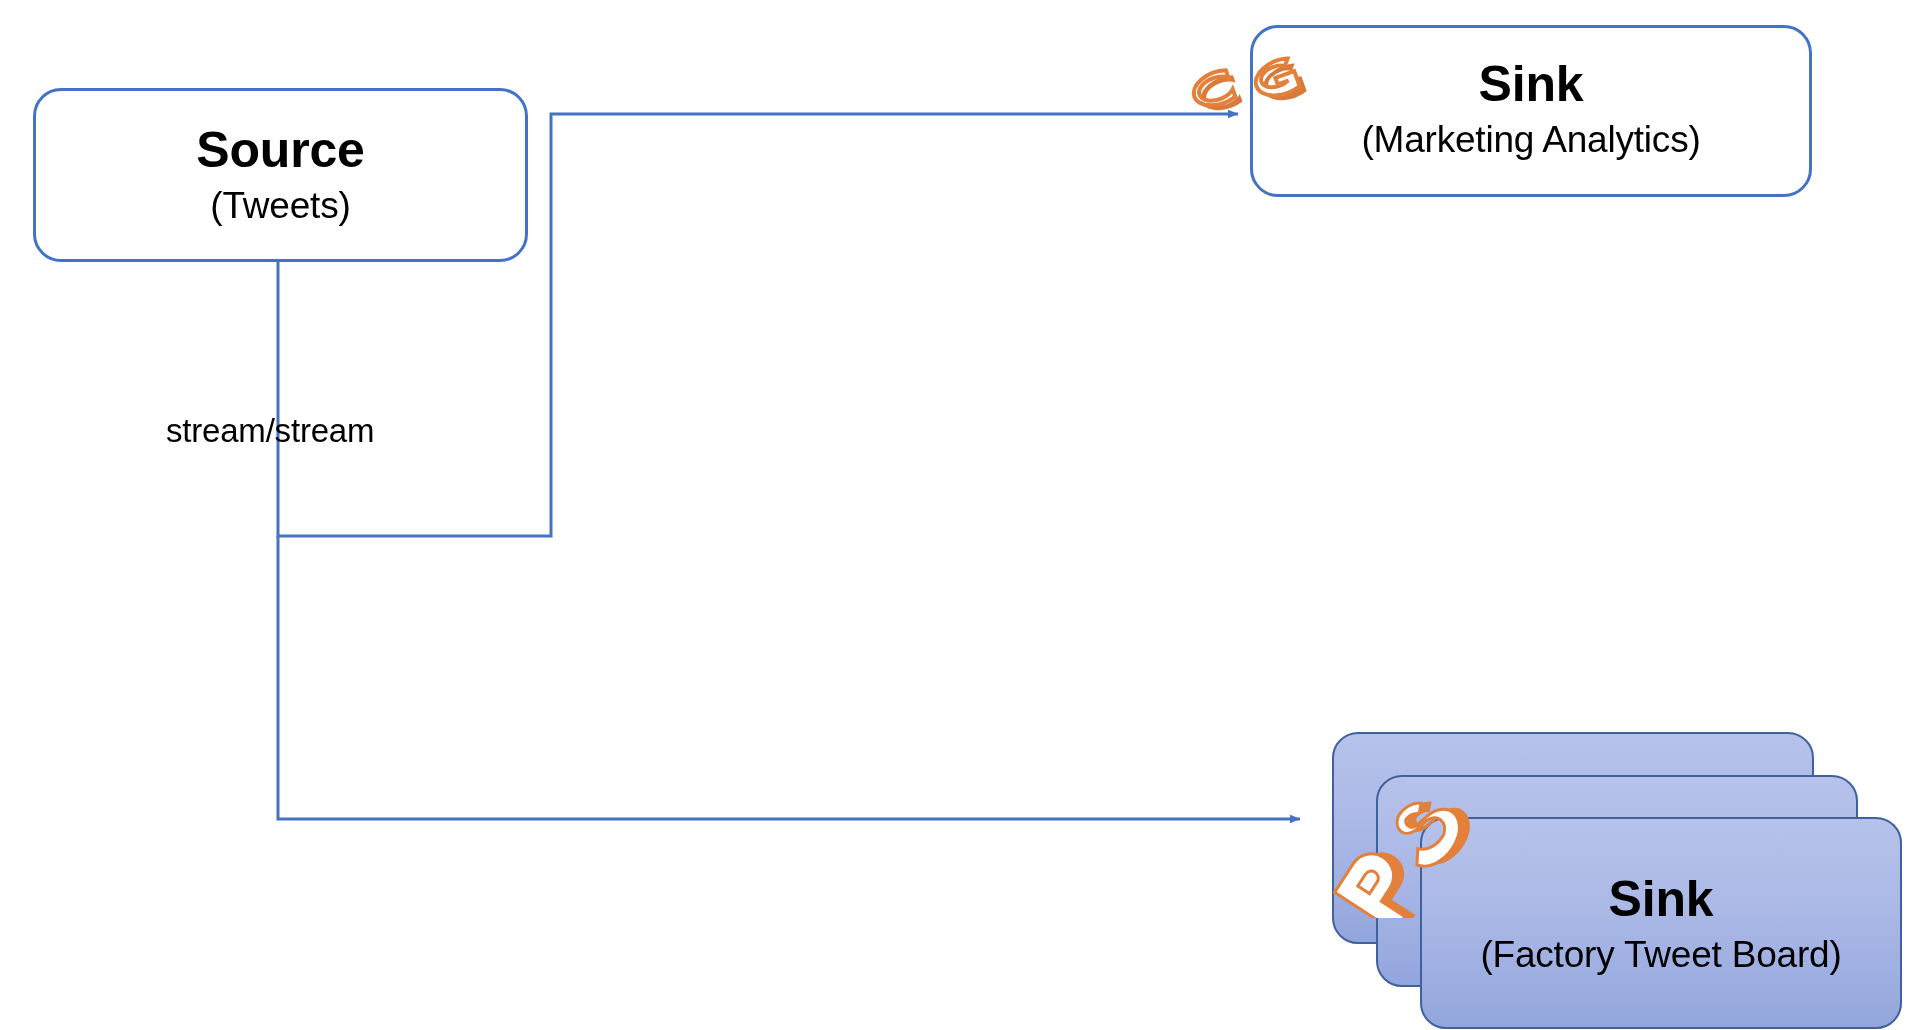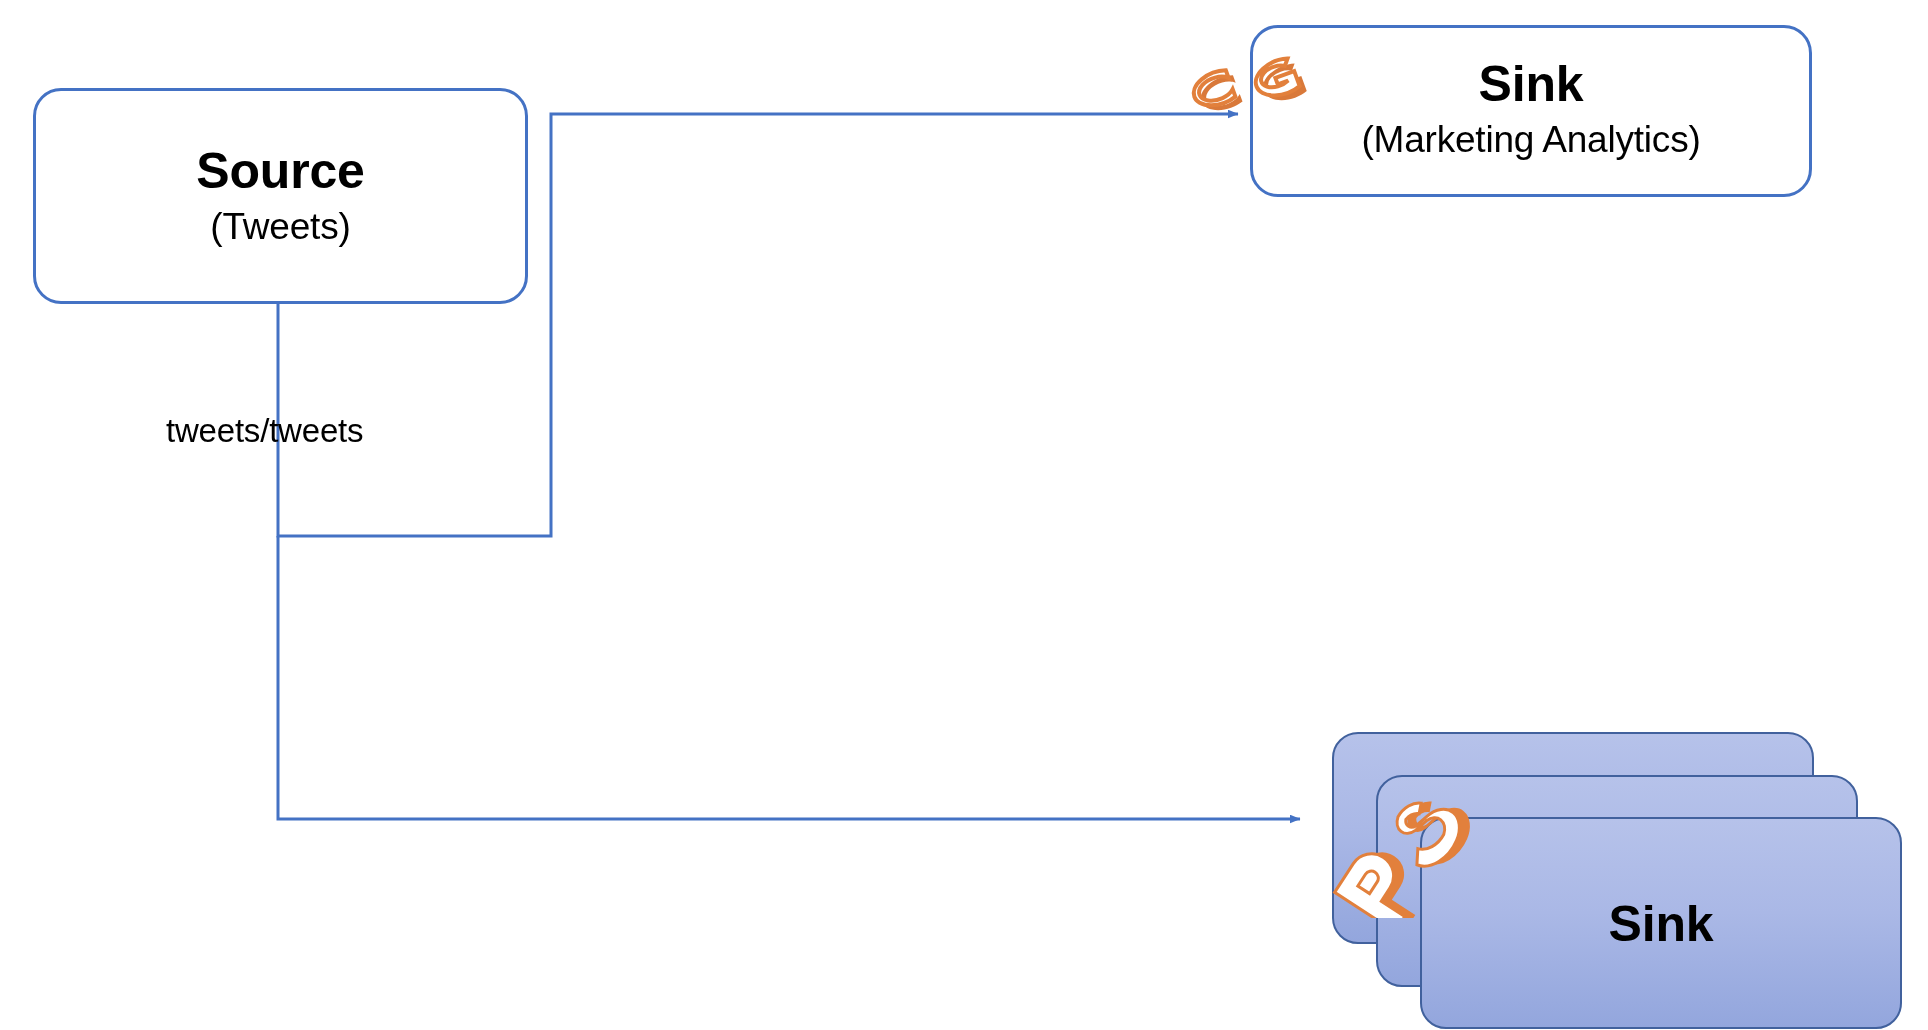--- a/index.html
+++ b/index.html
@@ -60,21 +60,21 @@
     font-weight: normal;
     letter-spacing: -0.2px;
     margin-top: 8px;
   }
 
   
   #source-node {
     left: 33px;
     top: 88px;
     width: 495px;
-    height: 216px;
+    height: 174px;
   }
 
   
   #sink-marketing-node {
     left: 1250px;
     top: 25px;
     width: 562px;
     height: 172px;
   }
   #sink-marketing-node .node-title { margin-top: -4px; }
@@ -153,21 +153,21 @@
     <path d="M278,262 L278,536 L551,536 L551,114 L1238,114" fill="none" stroke="#4472c4" stroke-width="3" marker-end="url(#arrow-blue)"></path>
 
     <path d="M278,536 L278,819 L1300,819" fill="none" stroke="#4472c4" stroke-width="3" marker-end="url(#arrow-blue)"></path>
   </svg>
 
   <div class="node node-outline" id="source-node">
     <div class="node-title">Source</div>
     <div class="node-sub">(Tweets)</div>
   </div>
 
-  <div class="edge-label" id="label-tweets-stream">tweets/tweets</div>
+  <div class="edge-label" id="label-tweets-stream">stream/stream</div>
 
   <div class="node node-outline" id="sink-marketing-node">
     <div class="node-title">Sink</div>
     <div class="node-sub">(Marketing Analytics)</div>
   </div>
 
   <svg class="logo" id="logo-cg" viewBox="0 0 170 100" width="170" height="100">
     <g transform="rotate(-20 85 50)">
 
       <g transform="translate(6,10)">
@@ -180,20 +180,21 @@
         <path d="M48,20 a27,17 0 1,0 2,30 l0,-16 l-20,0 l0,7 l11,0 a16,10 0 1,1 2,-15 z" fill="#ffffff" stroke="#e2803c" stroke-width="4"></path>
       </g>
     </g>
   </svg>
 
   <div id="sink-factory-stack">
     <div class="stack-card" id="stack-card-back"></div>
     <div class="stack-card" id="stack-card-middle"></div>
     <div class="stack-card" id="stack-card-front">
       <div class="node-title">Sink</div>
+      <div class="node-sub">(Factory Tweet Board)</div>
     </div>
   </div>
 
   <svg class="logo" id="logo-ps" viewBox="0 0 168 122" width="168" height="122">
     <g transform="rotate(-57 84 61)">
 
       <g transform="translate(2,6)">
         <path d="M8,6 l34,0 a22,22 0 0,1 0,44 l-16,0 l0,28 l-18,0 z M26,22 l14,0 a7,7 0 0,1 0,14 l-14,0 z" fill="#e2803c" transform="translate(7,8)"></path>
         <path d="M8,6 l34,0 a22,22 0 0,1 0,44 l-16,0 l0,28 l-18,0 z M26,22 l14,0 a7,7 0 0,1 0,14 l-14,0 z" fill="#ffffff" stroke="#e2803c" stroke-width="3"></path>
       </g>

